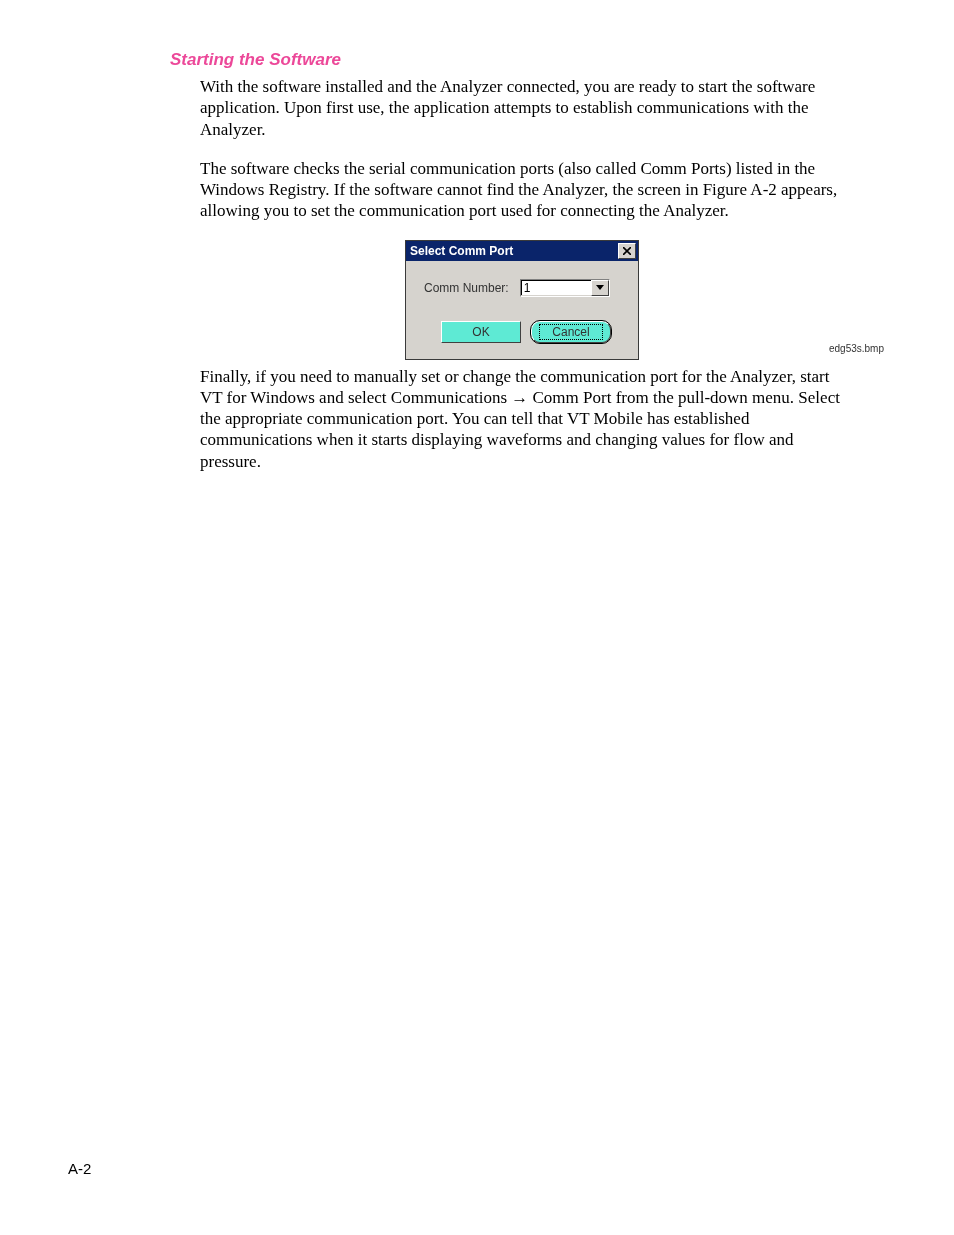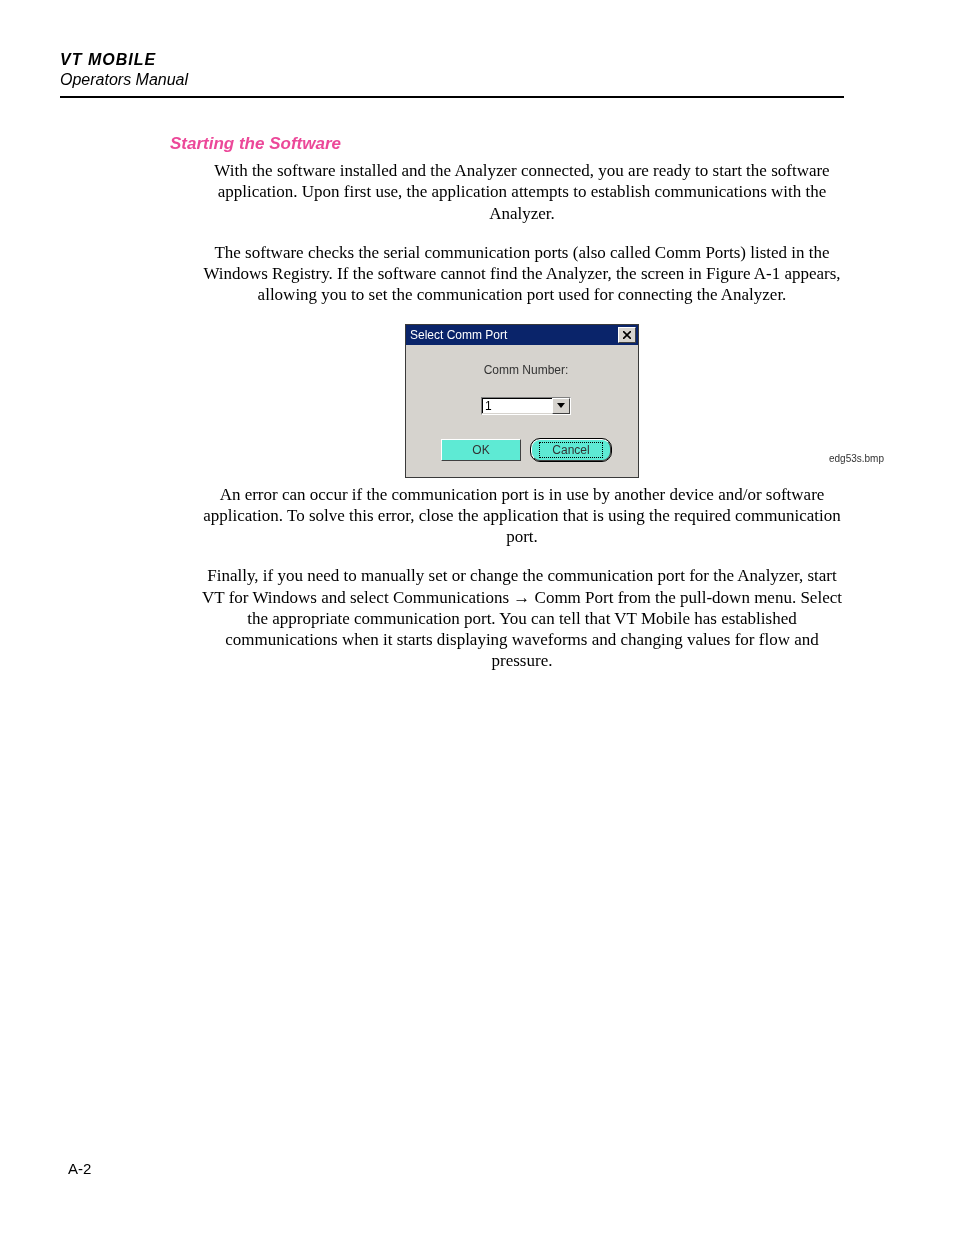--- a/index.html
+++ b/index.html
@@ -46,83 +46,82 @@
     font-size: 17px;
     margin-bottom: 6px;
   }
   .body-text {
     margin-left: 30px;
   }
   .body-text p {
     font-size: 17px;
     line-height: 1.25;
     margin: 0 0 18px 0;
-    text-align: center;
+    text-align: left;
   }
   .arrow {
     font-family: "Arial Unicode MS", Arial, sans-serif;
   }
 
   
   .figure-wrap {
     margin: 10px 0 6px 0;
   }
   .figure-row {
     display: block;
     position: relative;
     text-align: center;
   }
   .image-label {
     position: absolute;
     right: -40px;
-    bottom: 14px;
+    bottom: 6px;
     font-family: Arial, Helvetica, sans-serif;
     font-size: 10px;
     color: #333;
   }
   .dialog {
     display: inline-block;
     width: 232px;
     background: #d6d3ce;
     border: 1px solid #3a3a3a;
     text-align: left;
     font-family: Tahoma, Arial, sans-serif;
     font-size: 12px;
     color: #333;
   }
   .titlebar {
     display: flex;
     align-items: center;
     justify-content: space-between;
     background: #0a246a;
     color: #fff;
-    font-weight: normal;
+    font-weight: bold;
     font-size: 12px;
     padding: 2px 2px 2px 4px;
   }
   .titlebar-text { }
   .close-btn {
     width: 16px; height: 14px;
     background: #d6d3ce;
     border-top: 1px solid #fff;
     border-left: 1px solid #fff;
     border-right: 1px solid #404040;
     border-bottom: 1px solid #404040;
     display: flex; align-items: center; justify-content: center;
   }
   .close-btn svg { display: block; }
   .dlg-body {
     padding: 18px 10px 10px 18px;
   }
   .field-row {
     display: flex;
     align-items: center;
-    gap: 20px;
+    gap: 11px;
     margin-bottom: 24px;
-    flex-direction: column;
   }
   .field-label { font-size: 12px; }
   .combo {
     display: flex;
     width: 90px;
     height: 18px;
     background: #fff;
     border-top: 1px solid #808080;
     border-left: 1px solid #808080;
     border-right: 1px solid #fff;
@@ -186,31 +185,27 @@
     left: 68px;
     bottom: 58px;
     font-family: Arial, Helvetica, sans-serif;
     font-size: 15px;
   }
 </style>
 </head>
 <body>
 
 <div class="page">
-  <div class="header">
-    <div class="line1">VT MOBILE</div>
-    <div class="line2">Operators Manual</div>
-  </div>
 
   <div class="content">
     <div class="section-heading">Starting the Software</div>
 
     <div class="body-text">
       <p>With the software installed and the Analyzer connected, you are ready to start the software application. Upon first use, the application attempts to establish communications with the Analyzer.</p>
-      <p>The software checks the serial communication ports (also called Comm Ports) listed in the Windows Registry. If the software cannot find the Analyzer, the screen in Figure A-1 appears, allowing you to set the communication port used for connecting the Analyzer.</p>
+      <p>The software checks the serial communication ports (also called Comm Ports) listed in the Windows Registry. If the software cannot find the Analyzer, the screen in Figure A-2 appears, allowing you to set the communication port used for connecting the Analyzer.</p>
 
       <div class="figure-wrap">
         <div class="figure-row">
           <div class="dialog">
             <div class="titlebar">
               <span class="titlebar-text">Select Comm Port</span>
               <span class="close-btn">
                 <svg width="8" height="8" viewBox="0 0 8 8">
                     <path d="M0 0 L8 8 M8 0 L0 8" stroke="#000" stroke-width="1.6"></path>
                   </svg>
@@ -235,21 +230,20 @@
                 <div class="win-btn default">
                     <span class="inner">Cancel</span>
                   </div>
               </div>
             </div>
           </div>
           <span class="image-label">edg53s.bmp</span>
         </div>
       </div>
 
-      <p>An error can occur if the communication port is in use by another device and/or software application. To solve this error, close the application that is using the required communication port.</p>
       <p>
         <span>Finally, if you need to manually set or change the communication port for the Analyzer, start VT for Windows and select Communications </span><span class="arrow">→</span><span> Comm Port from the pull-down menu. Select the appropriate communication port. You can tell that VT Mobile has established communications when it starts displaying waveforms and changing values for flow and pressure.</span>
       </p>
     </div>
   </div>
 
   <div class="page-num">A-2</div>
 </div>
 
 </body></html>

